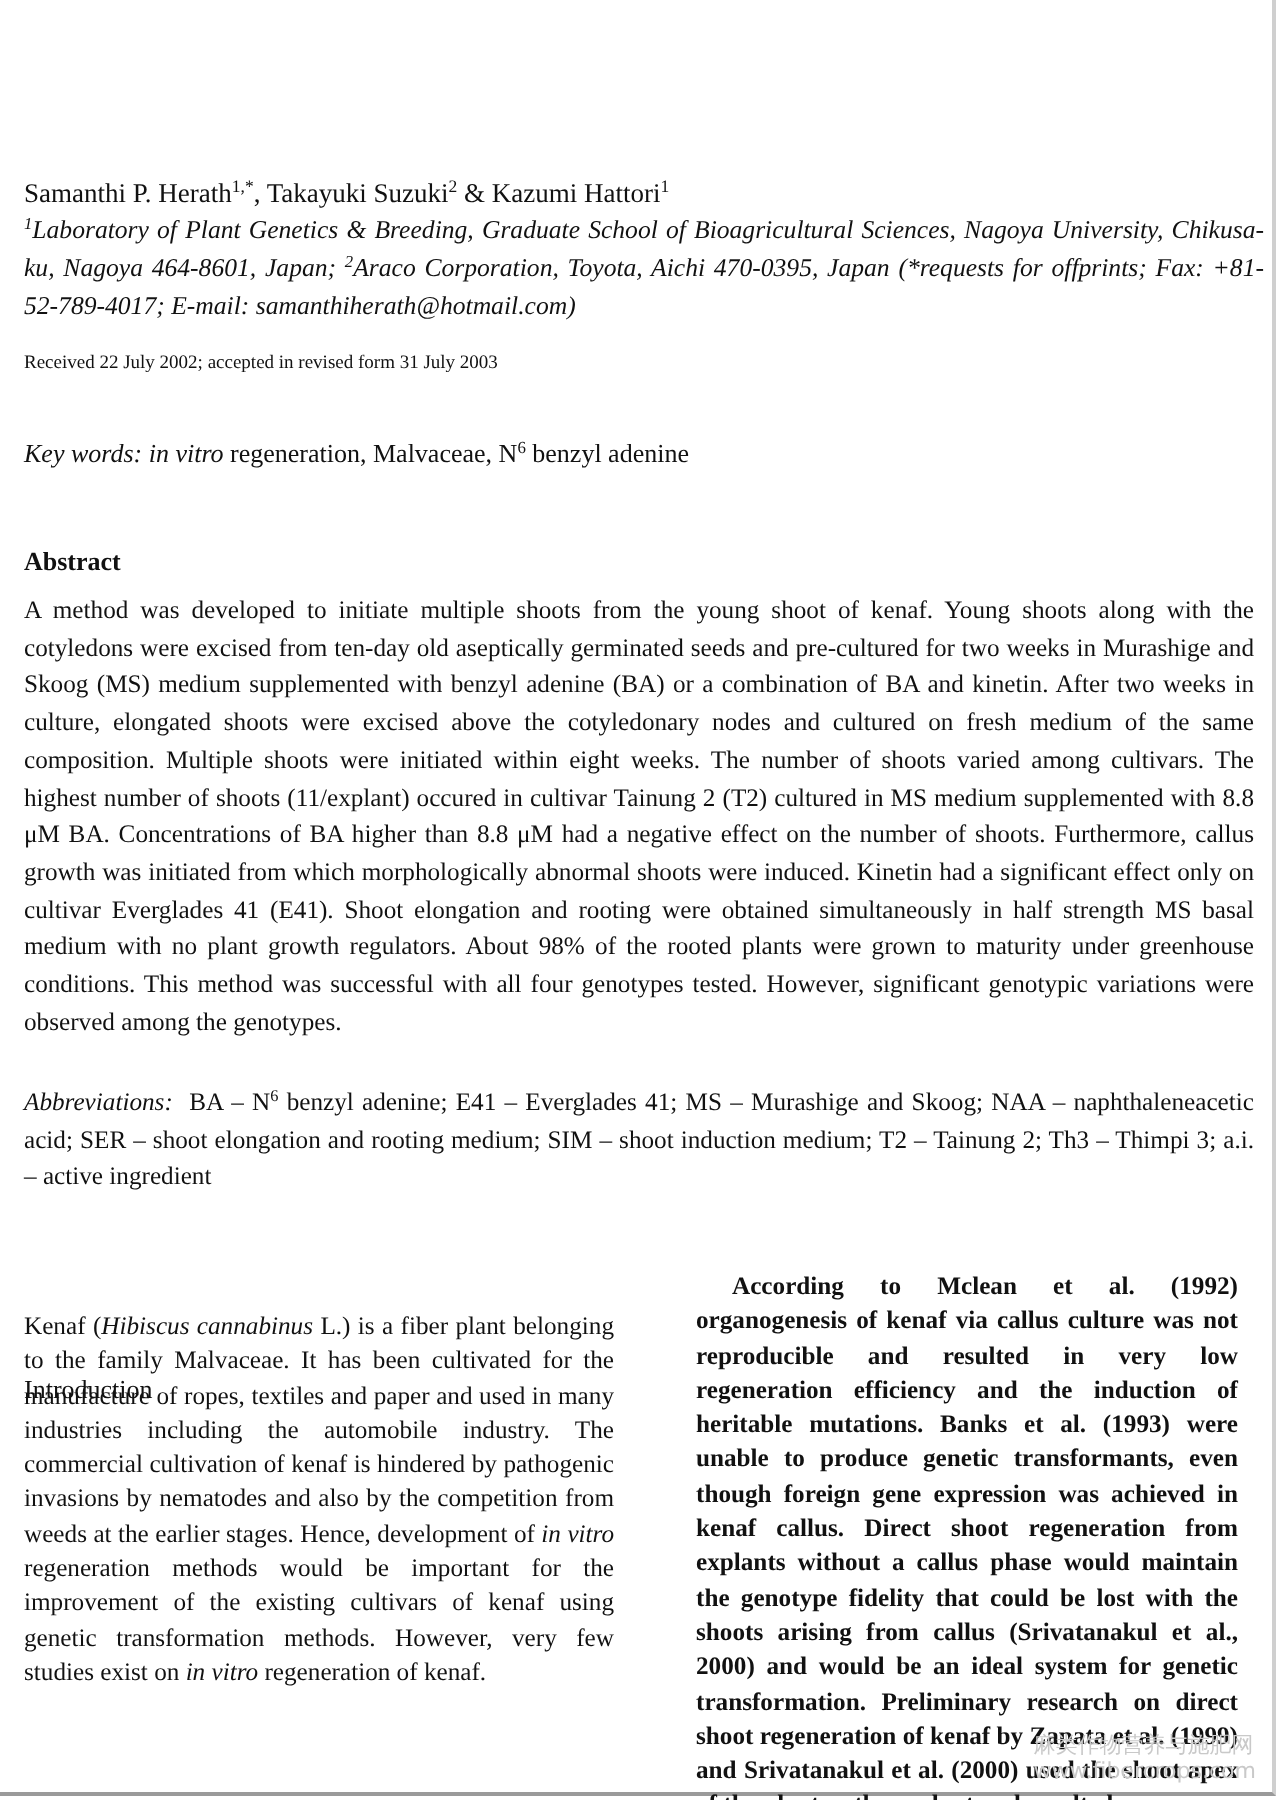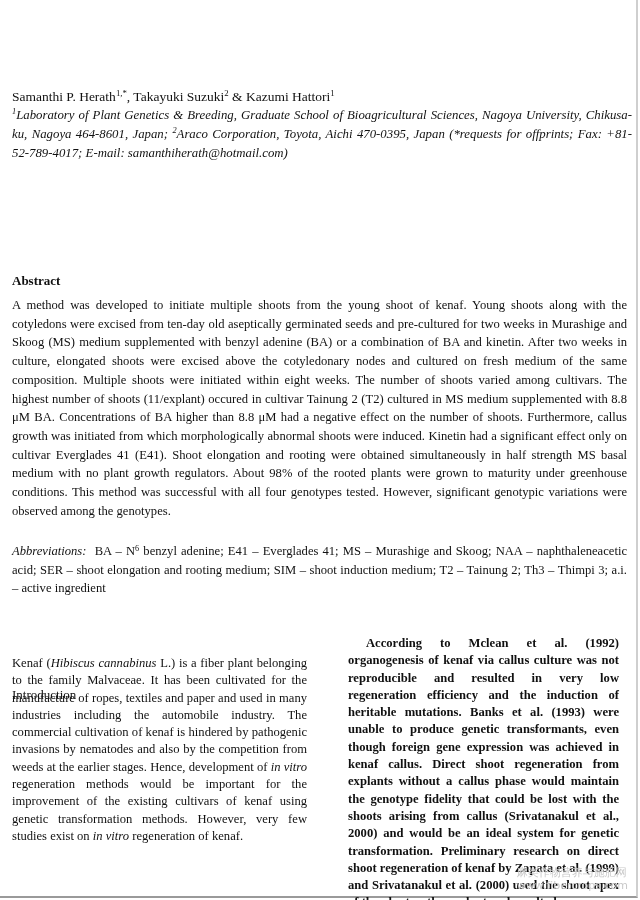--- a/index.html
+++ b/index.html
@@ -68,21 +68,23 @@
 </head>
 <body>
 
 <div class="page">
 
 
   <div class="authors"><span>Samanthi P. Herath</span><sup>1,*</sup><span>, Takayuki Suzuki</span><sup>2</sup><span> &amp; Kazumi Hattori</span><sup>1</sup></div>
 
   <div class="affil"><sup>1</sup><span>Laboratory of Plant Genetics &amp; Breeding, Graduate School of Bioagricultural Sciences, Nagoya University, Chikusa-ku, Nagoya 464-8601, Japan; </span><sup>2</sup><span>Araco Corporation, Toyota, Aichi 470-0395, Japan (*requests for offprints; Fax: +81-52-789-4017; E-mail: samanthiherath@hotmail.com)</span></div>
 
+  <div class="received">Received 22 July 2002; accepted in revised form 31 July 2003</div>
 
+  <div class="keywords"><i>Key words: in vitro</i><span> regeneration, Malvaceae, N</span><sup>6</sup><span> benzyl adenine</span></div>
 
   <div class="abstract-head">Abstract</div>
   <div class="abstract-body">A method was developed to initiate multiple shoots from the young shoot of kenaf. Young shoots along with the cotyledons were excised from ten-day old aseptically germinated seeds and pre-cultured for two weeks in Murashige and Skoog (MS) medium supplemented with benzyl adenine (BA) or a combination of BA and kinetin. After two weeks in culture, elongated shoots were excised above the cotyledonary nodes and cultured on fresh medium of the same composition. Multiple shoots were initiated within eight weeks. The number of shoots varied among cultivars. The highest number of shoots (11/explant) occured in cultivar Tainung 2 (T2) cultured in MS medium supplemented with 8.8 μM BA. Concentrations of BA higher than 8.8 μM had a negative effect on the number of shoots. Furthermore, callus growth was initiated from which morphologically abnormal shoots were induced. Kinetin had a significant effect only on cultivar Everglades 41 (E41). Shoot elongation and rooting were obtained simultaneously in half strength MS basal medium with no plant growth regulators. About 98% of the rooted plants were grown to maturity under greenhouse conditions. This method was successful with all four genotypes tested. However, significant genotypic variations were observed among the genotypes.</div>
 
   <div class="abbrev"><i>Abbreviations:</i><span style="white-space:pre">  BA – N</span><sup>6</sup><span> benzyl adenine; E41 – Everglades 41; MS – Murashige and Skoog; NAA – naphthaleneacetic acid; SER – shoot elongation and rooting medium; SIM – shoot induction medium; T2 – Tainung 2; Th3 – Thimpi 3; a.i. – active ingredient</span></div>
 
   <div class="intro-head">Introduction</div>
 
   <div class="col-left">
     <p><span>Kenaf (</span><i>Hibiscus cannabinus</i><span> L.) is a fiber plant belonging to the family Malvaceae. It has been cultivated for the manufacture of ropes, textiles and paper and used in many industries including the automobile industry. The commercial cultivation of kenaf is hindered by pathogenic invasions by nematodes and also by the competition from weeds at the earlier stages. Hence, development of </span><i>in vitro</i><span> regeneration methods would be important for the improvement of the existing cultivars of kenaf using genetic transformation methods. However, very few studies exist on </span><i>in vitro</i><span> regeneration of kenaf.</span></p>

